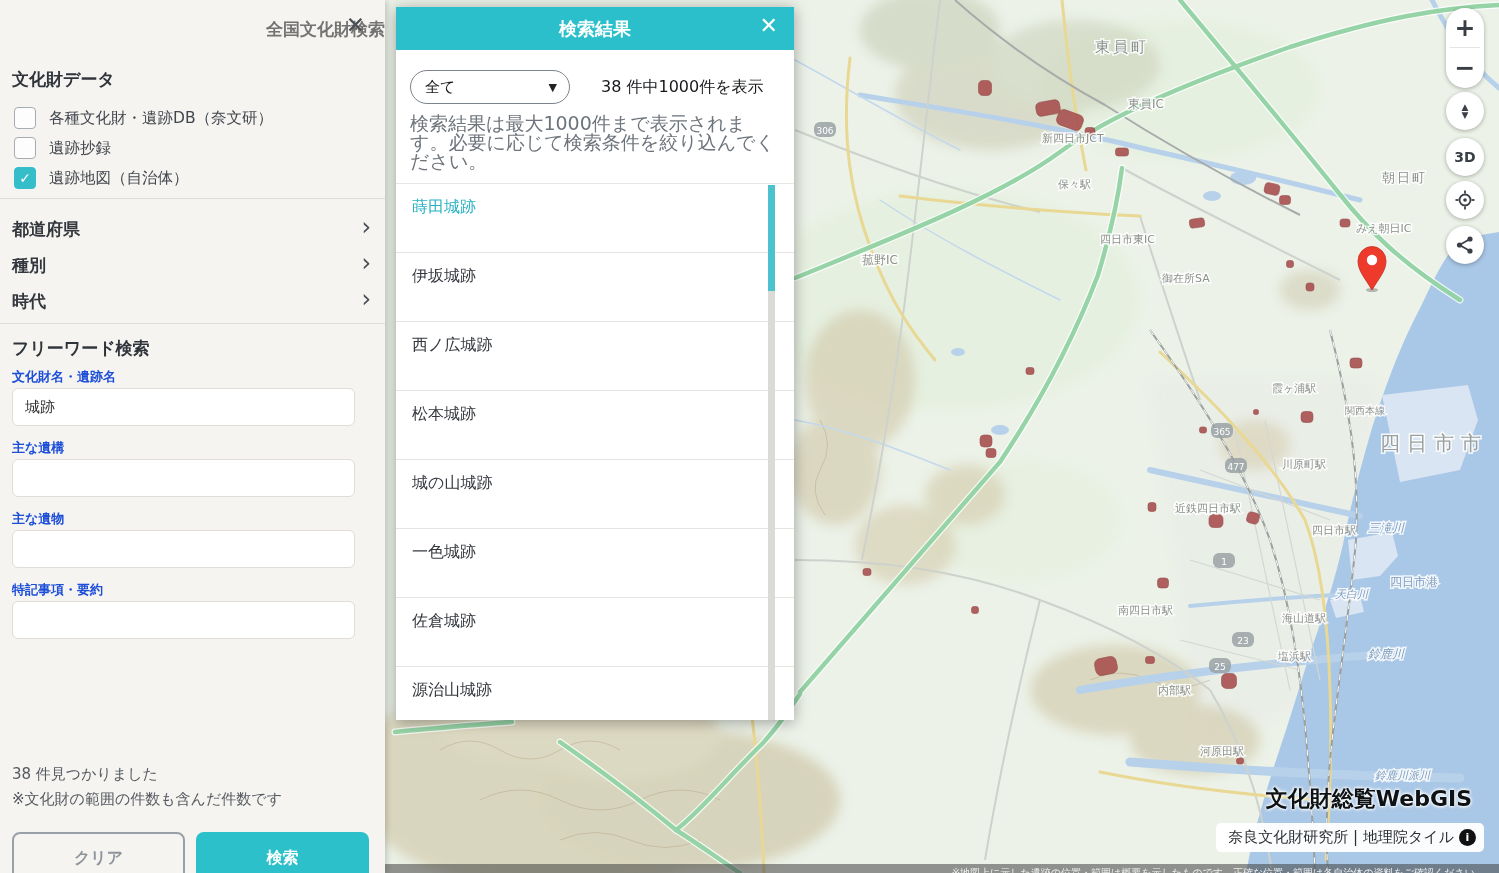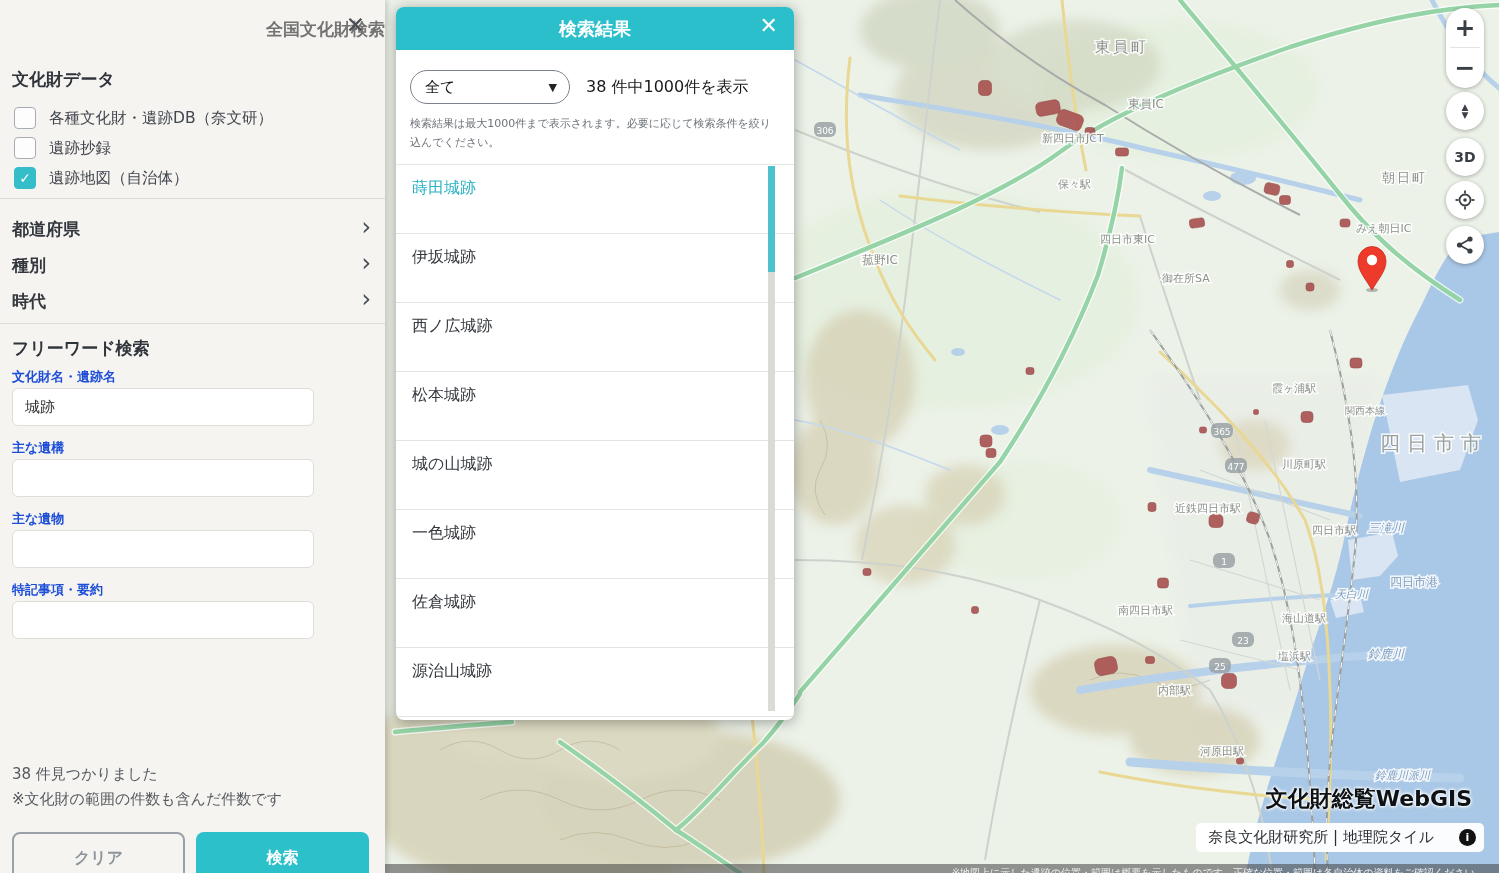--- a/index.html
+++ b/index.html
@@ -30,47 +30,47 @@
   .cb-label { font-size:15.5px; color:#42464d; }
   .sb-divider { height:1px; background:#dddcd8; margin-top:9px; }
   .acc-list { margin-top:12px; }
   .acc-row { display:flex; align-items:center; justify-content:space-between; height:36px; padding:0 14px 0 12px; cursor:pointer; }
   .acc-label { font-size:17px; font-weight:bold; color:#33373d; }
   .acc-chevron { font-size:24px; color:#4a4e55; line-height:1; transform:translateY(-2px); }
   .fw-title { margin:13px 12px 0; font-size:17px; font-weight:bold; color:#2f333a; height:24px; }
   .field-label { margin:13px 12px 0; font-size:13px; font-weight:bold; color:#1d4ed8; height:18px; }
   .field-label.first { margin-top:7px; }
   .field-input {
-    display:block; margin:2px 12px 0; width:302px; height:38px;
+    display:block; margin:2px 12px 0; width:343px; height:38px;
     border:1px solid #e0ddd8; border-radius:6px; background:#fff;
     font-size:15px; color:#333; padding:0 12px; outline:none;
     font-family:Liberation Serif, serif;
   }
   .sb-count { position:absolute; left:12px; top:762px; font-size:15px; color:#55595f; line-height:25px; }
   .sb-buttons { position:absolute; left:12px; top:832px; display:flex; gap:11px; }
   .btn { width:173px; height:52px; border-radius:8px; font-size:16px; font-weight:bold;
          display:flex; align-items:center; justify-content:center; cursor:pointer; }
   .btn-clear { background:#f5f4f1; border:2px solid #99a0a7; color:#8d949c; }
   .btn-search { background:#2cc0cb; color:#fff; }
   
   .panel {
     position:absolute; left:396px; top:7px; width:398px; height:713px;
-    background:#fff; border-radius:8px; box-shadow:0 2px 14px rgba(0,0,0,.35);
+    background:#fff; border-radius:0; box-shadow:0 2px 14px rgba(0,0,0,.35);
     overflow:hidden; z-index:10;
   }
   .panel-header { position:relative; height:43px; background:#2abfca; display:flex; align-items:center; justify-content:center; }
   .panel-title { font-size:18px; font-weight:bold; color:#fff; }
   .panel-close { position:absolute; right:16px; top:8px; font-size:22px; color:#fff; cursor:pointer; line-height:1; }
   .panel-controls { display:flex; align-items:center; padding:20px 14px 0; }
   .select-pill { width:160px; height:34px; border:1.5px solid #7d838b; border-radius:17px; background:#fff;
                  display:flex; align-items:center; justify-content:space-between; padding:0 12px 0 14px;
                  font-size:15px; color:#16181b; cursor:pointer; }
   .select-chevron { font-size:11px; color:#222; }
-  .panel-count { margin-left:16px; font-size:16px; color:#16181b; }
-  .panel-info { padding:10px 14px 12px; font-size:11px; color:#6e747b; line-height:19px; }
+  .panel-count { margin-left:31px; font-size:16px; color:#16181b; }
+  .panel-info { padding:10px 14px 12px; font-size:19px; color:#6e747b; line-height:19px; }
   .result-list { position:relative; border-top:1px solid #e6e6e3; height:556px; overflow:hidden; }
   .result-item { height:69px; padding:13px 16px 0; font-size:16px; color:#34383e;
                  border-bottom:1px solid #e4e4e1; cursor:pointer; }
   .result-item.selected { color:#29b2c4; }
   .scroll-track { position:absolute; right:19px; top:1px; width:7px; height:545px; background:#dadad7; }
   .scroll-thumb { position:absolute; left:0; top:0; width:7px; height:106px; background:#4cc2ce; cursor:pointer; }
   
   .ctrl-pill { position:absolute; left:1446px; top:8px; width:38px; height:80px; background:#fff;
                border-radius:19px; box-shadow:0 1px 4px rgba(0,0,0,.3); z-index:15; }
   .ctrl-half { height:39px; display:flex; align-items:center; justify-content:center;
@@ -80,21 +80,21 @@
                  box-shadow:0 1px 4px rgba(0,0,0,.3); display:flex; align-items:center; justify-content:center;
                  color:#3a3f45; cursor:pointer; z-index:15; }
   .ctrl-tilt { top:92px; flex-direction:column; font-size:9px; line-height:8px; }
   .ctrl-3d { top:138px; font-size:14px; font-weight:bold; }
   .ctrl-locate { top:181px; }
   .ctrl-share { top:226px; }
   
   .brand { position:absolute; right:27px; top:784px; font-size:22px; font-weight:bold; color:#0e1215;
            text-shadow:0 0 3px #fff,0 0 3px #fff,0 0 4px #fff; z-index:12; }
   .attr-pill { position:absolute; right:15px; top:823px; height:29px; background:rgba(255,255,255,.95);
-               border-radius:5px; display:flex; align-items:center; gap:25px; padding:0 8px 0 12px;
+               border-radius:5px; display:flex; align-items:center; gap:5px; padding:0 8px 0 12px;
                font-size:15px; color:#2b2f33; z-index:12; }
   .info-dot { width:17px; height:17px; border-radius:50%; background:#111; color:#fff; font-size:11px;
               font-weight:bold; display:flex; align-items:center; justify-content:center; cursor:pointer; }
   .scalebar { position:absolute; left:393px; top:840px; width:114px; height:17px;
               background:rgba(255,255,255,.72); border:2px solid #4c4c49;
               font-size:11px; color:#222; padding:0 5px; line-height:13px; z-index:12;margin-top:40px; }
   .bottom-strip { position:absolute; left:385px; right:0; top:864px; height:9px;
                   background:rgba(66,66,66,.55); overflow:hidden; z-index:12; }
   .bottom-strip span { display:block; font-size:10px; color:#f0f0f0; text-align:right;
                        padding-right:14px; margin-top:2px; white-space:nowrap; }

